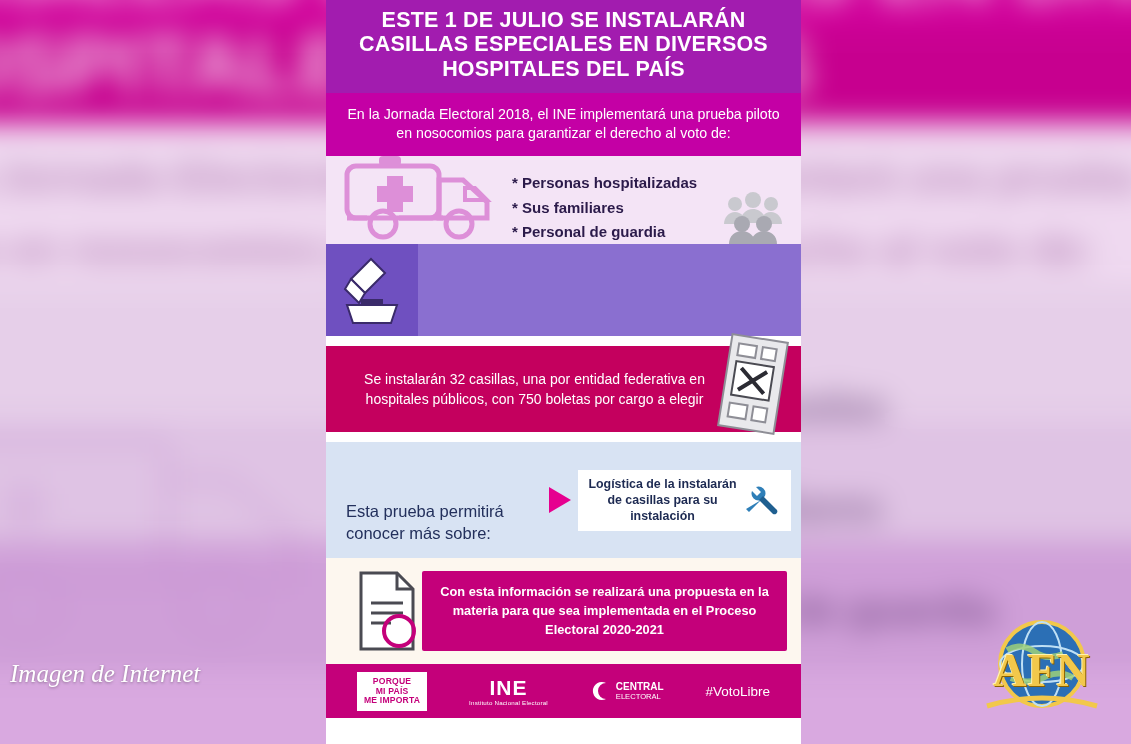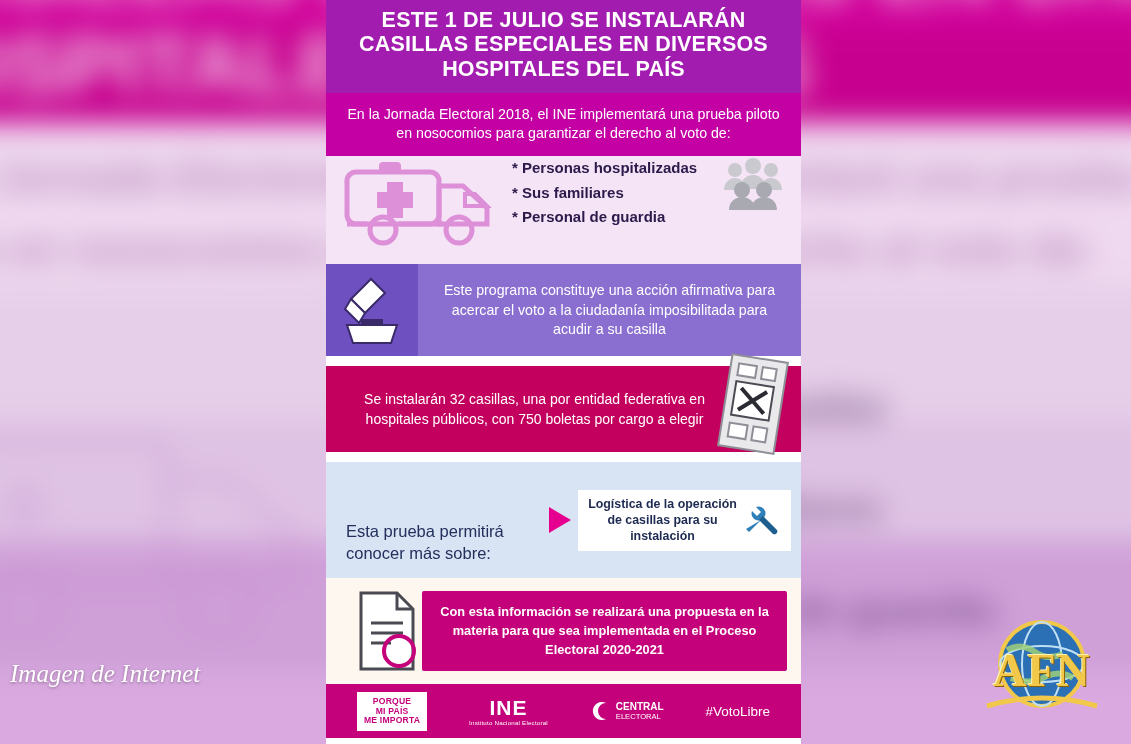--- a/index.html
+++ b/index.html
@@ -81,22 +81,22 @@
     text-align: center;
     padding: 12px 20px 14px 20px;
     font-size: 14.2px;
     line-height: 1.32;
   }
 
   
   .sec-amb {
     background: #f4e4f6;
     display: flex;
-    align-items: flex-start;
-    height: 108px;
+    align-items: flex-end;
+    height: 88px;
     padding: 0 8px;
     box-sizing: border-box;
   }
   .amb-icon { width: 172px; display: flex; justify-content: center; align-items: center; }
   .amb-list {
     flex: 1;
     color: #2b1a4a;
     font-size: 15px;
     font-weight: bold;
     line-height: 1.62;
@@ -370,21 +370,20 @@
 
   <div class="sec-purple">
     <div class="purple-icon">
       <svg width="62" height="70" viewBox="0 0 62 70">
         <path d="M30 4 l14 14 -20 20 -14 -14 z" fill="#ffffff" stroke="#3a2a6a" stroke-width="2"></path>
         <path d="M10 24 l14 14 -6 10 -14 -14 z" fill="#ffffff" stroke="#3a2a6a" stroke-width="2"></path>
         <path d="M6 50 h50 l-6 18 h-38 z" fill="#ffffff" stroke="#3a2a6a" stroke-width="2"></path>
         <rect x="20" y="44" width="22" height="6" fill="#3a2a6a"></rect>
       </svg>
     </div>
-    <div class="purple-text">Este programa constituye una acción afirmativa para acercar el voto a la ciudadanía imposibilitada para acudir a su casilla</div>
   </div>
 
   <div class="gap-white"></div>
 
   <div class="sec-pink">
     <div class="pink-text">Se instalarán 32 casillas, una por entidad federativa en hospitales públicos, con 750 boletas por cargo a elegir</div>
     <div class="ballot-box">
       <svg width="80" height="104" viewBox="0 0 80 104">
         <g transform="rotate(9 40 52)">
           <rect x="12" y="6" width="56" height="92" fill="#e9e9ec" stroke="#8e8e96" stroke-width="2"></rect>
@@ -403,21 +402,21 @@
 
   <div class="sec-blue">
     <div class="blue-left">Esta prueba permitirá conocer más sobre:</div>
     <div class="blue-arrow">
       <svg width="26" height="30" viewBox="0 0 26 30">
           <path d="M2 2 L24 15 L2 28 Z" fill="#e6008f"></path>
         </svg>
     </div>
     <div class="blue-right">
       <div class="blue-card">
-        <div class="blue-card-text">Logística de la operación de casillas para su instalación</div>
+        <div class="blue-card-text">Logística de la instalarán de casillas para su instalación</div>
         <div class="card-ic">
           <svg width="36" height="36" viewBox="0 0 36 36">
             <path d="M6 30 L22 14 a7 7 0 0 0 -9 -9 l5 5 -4 4 -5 -5 a7 7 0 0 0 9 9 L3 27 z" fill="#2f7fb8"></path>
             <path d="M24 4 l8 8 -12 12 -8 -8 z" fill="none"></path>
             <path d="M30 32 L16 18 l4 -4 14 14 a3 3 0 0 1 -4 4 z" fill="#1f5f90"></path>
           </svg>
         </div>
       </div>
     </div>
   </div>

